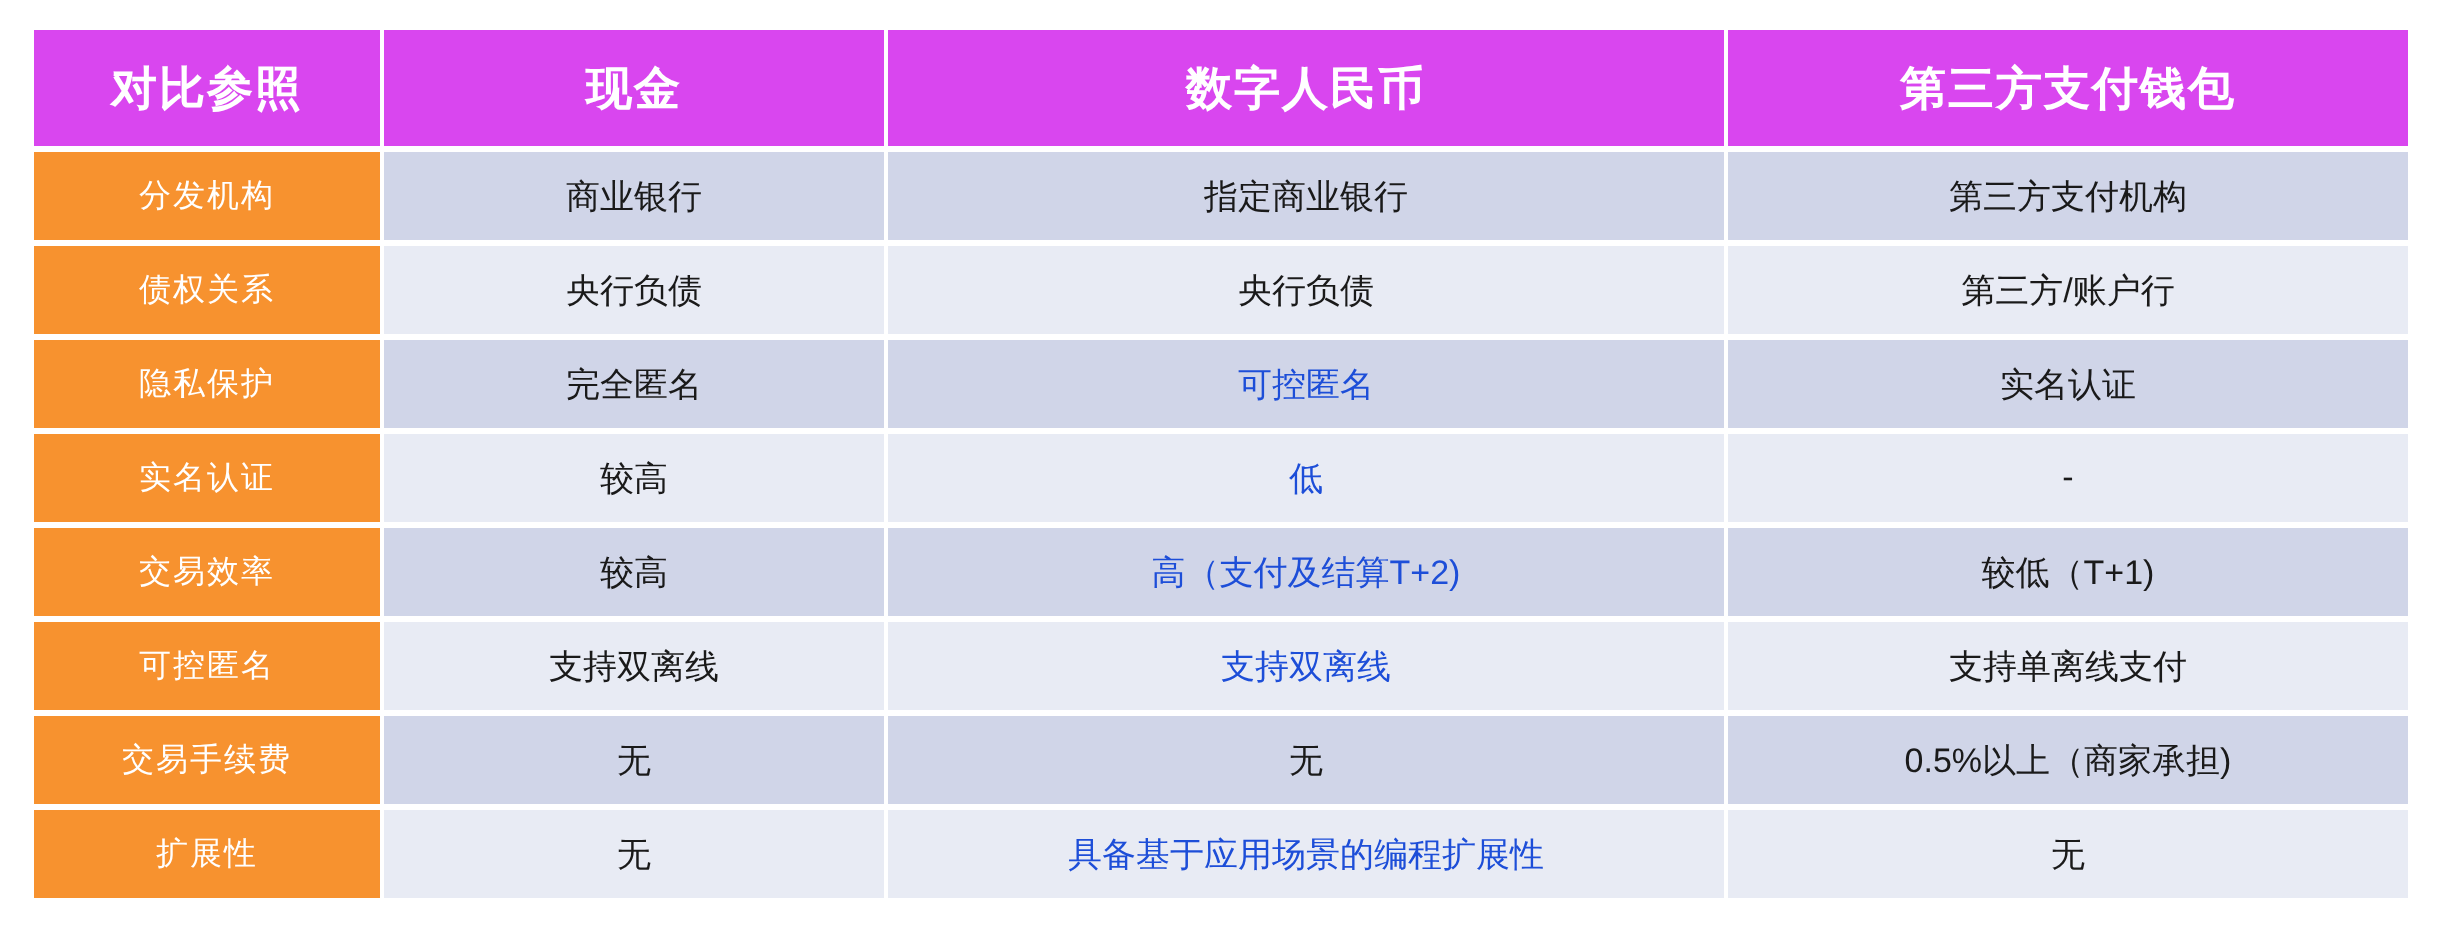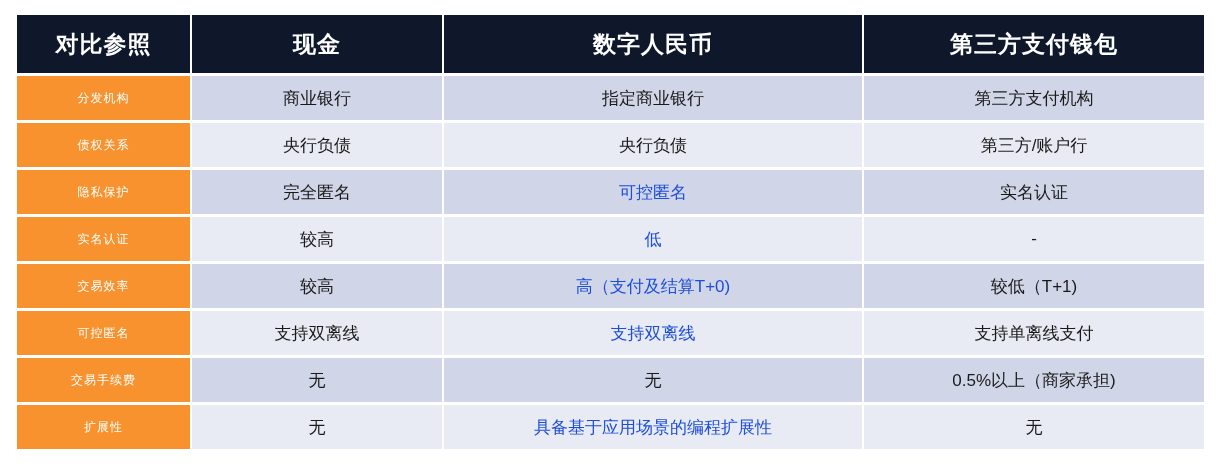--- a/index.html
+++ b/index.html
@@ -26,35 +26,35 @@
     width: 1189px;
     table-layout: fixed;
     margin: -3px -2px;
   }
   table.compare-table col.c1 { width: 173px; }
   table.compare-table col.c2 { width: 250px; }
   table.compare-table col.c3 { width: 418px; }
   table.compare-table col.c4 { width: 340px; }
 
   thead th {
-    background: #0f172a;
+    background: #d946ef;
     color: #ffffff;
     font-weight: bold;
     font-size: 23px;
     height: 58px;
     text-align: center;
     vertical-align: middle;
     padding: 0;
     letter-spacing: 1px;
   }
   tbody th.rowhead {
     background: #F7922F;
     color: #ffffff;
     font-weight: normal;
-    font-size: 12px;
+    font-size: 16px;
     height: 44px;
     text-align: center;
     vertical-align: middle;
     padding: 0;
     letter-spacing: 1px;
   }
   tbody td {
     height: 44px;
     text-align: center;
     vertical-align: middle;
@@ -106,21 +106,21 @@
       </tr>
       <tr class="even">
         <th class="rowhead">实名认证</th>
         <td>较高</td>
         <td class="red">低</td>
         <td>-</td>
       </tr>
       <tr class="odd">
         <th class="rowhead">交易效率</th>
         <td>较高</td>
-        <td class="red">高（支付及结算T+0)</td>
+        <td class="red">高（支付及结算T+2)</td>
         <td>较低（T+1)</td>
       </tr>
       <tr class="even">
         <th class="rowhead">可控匿名</th>
         <td>支持双离线</td>
         <td class="red">支持双离线</td>
         <td>支持单离线支付</td>
       </tr>
       <tr class="odd">
         <th class="rowhead">交易手续费</th>

